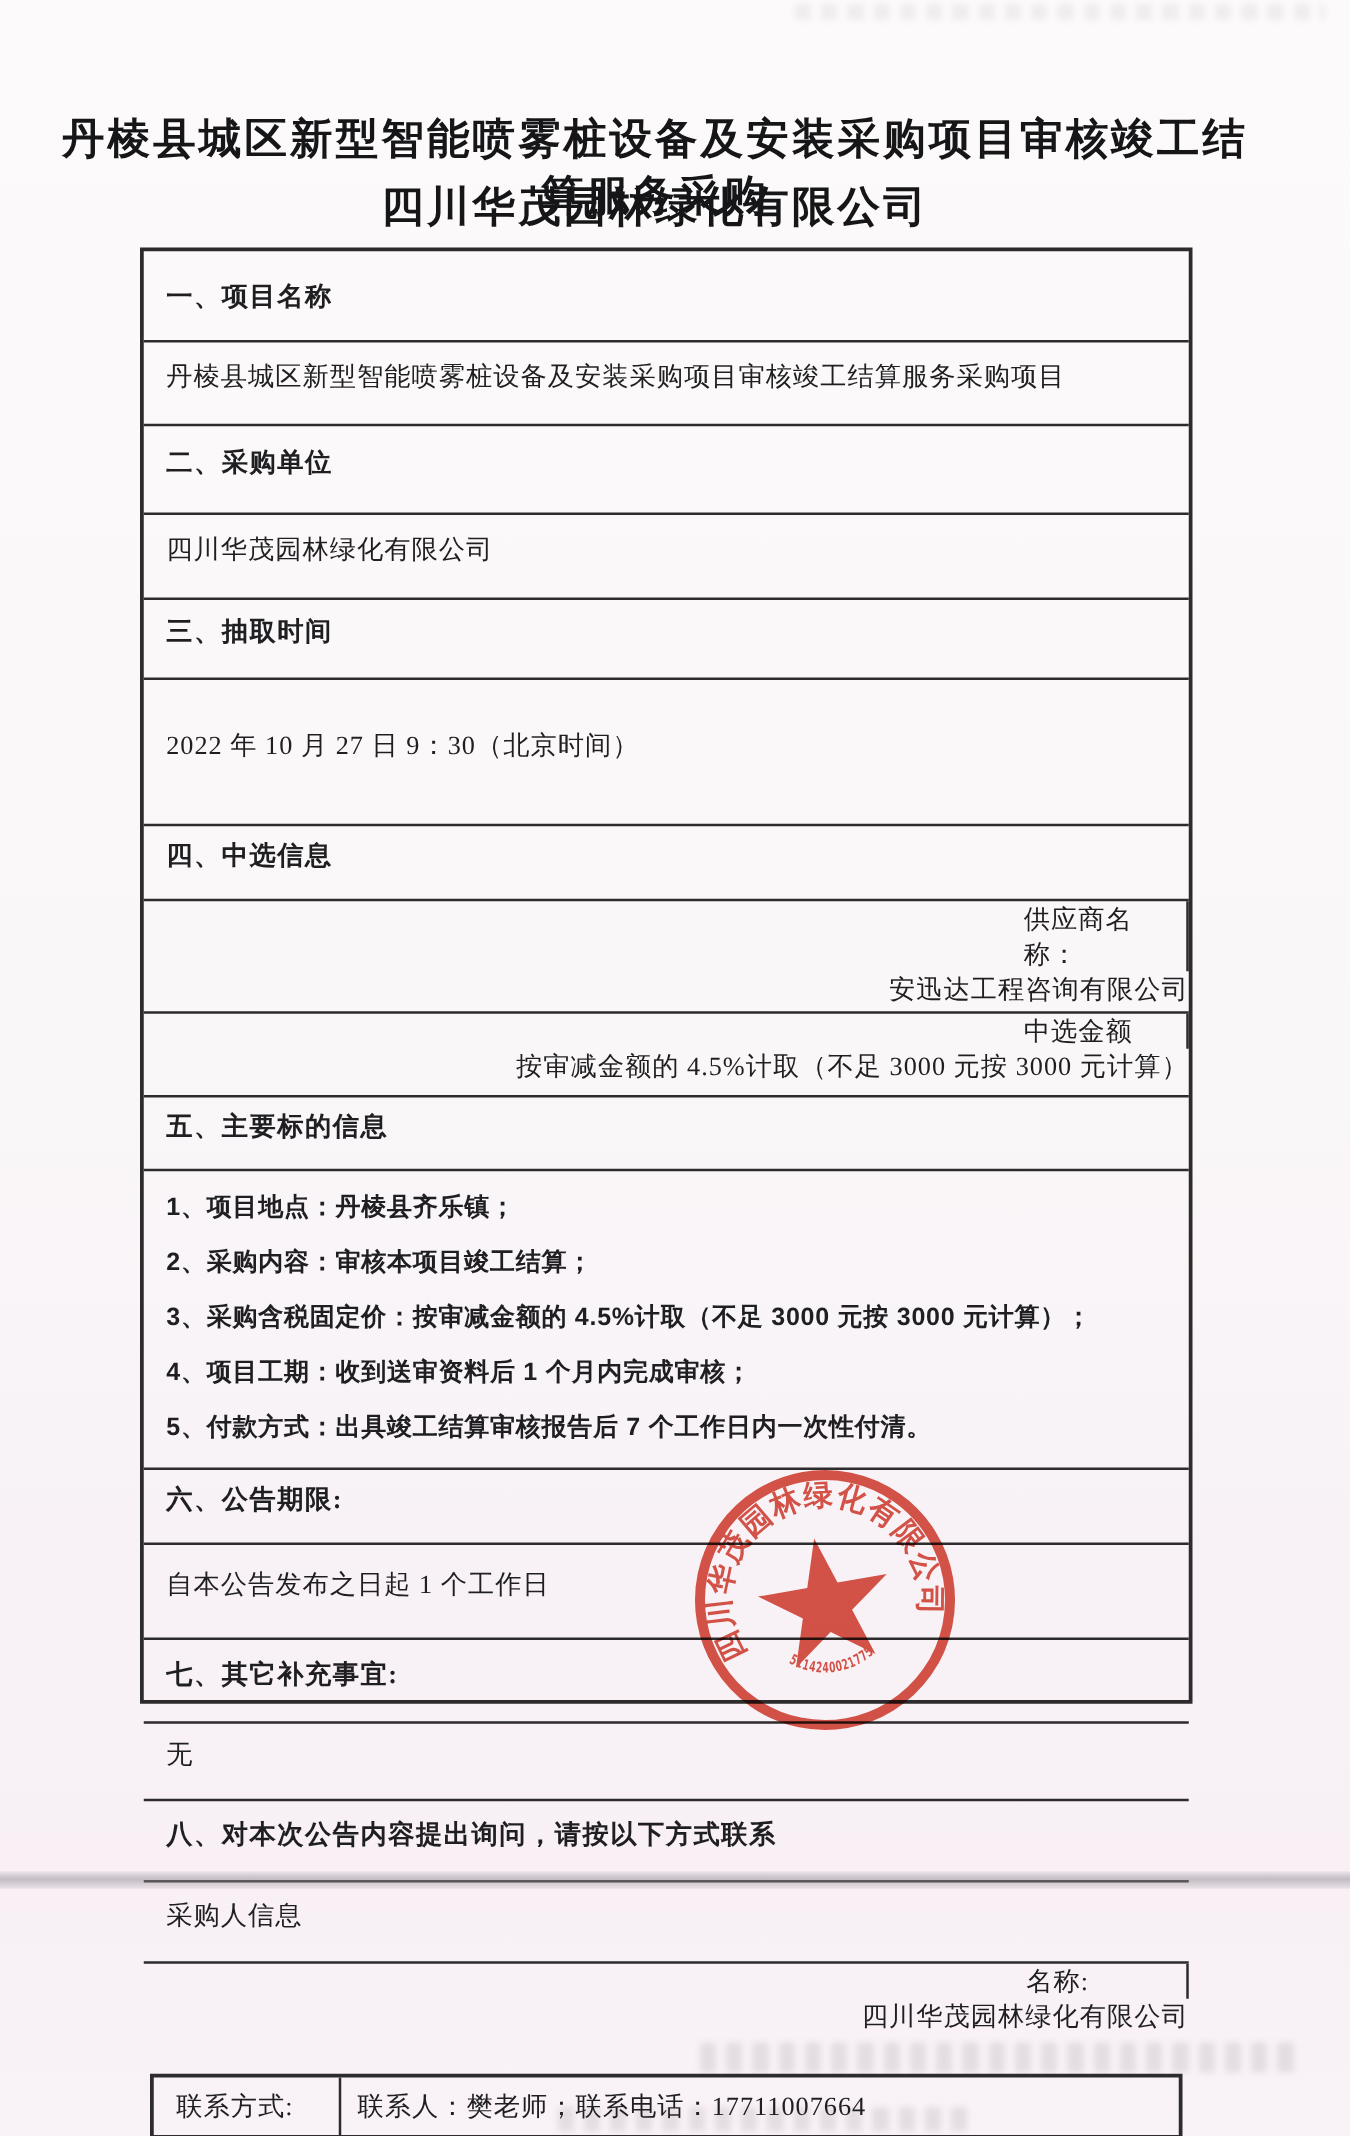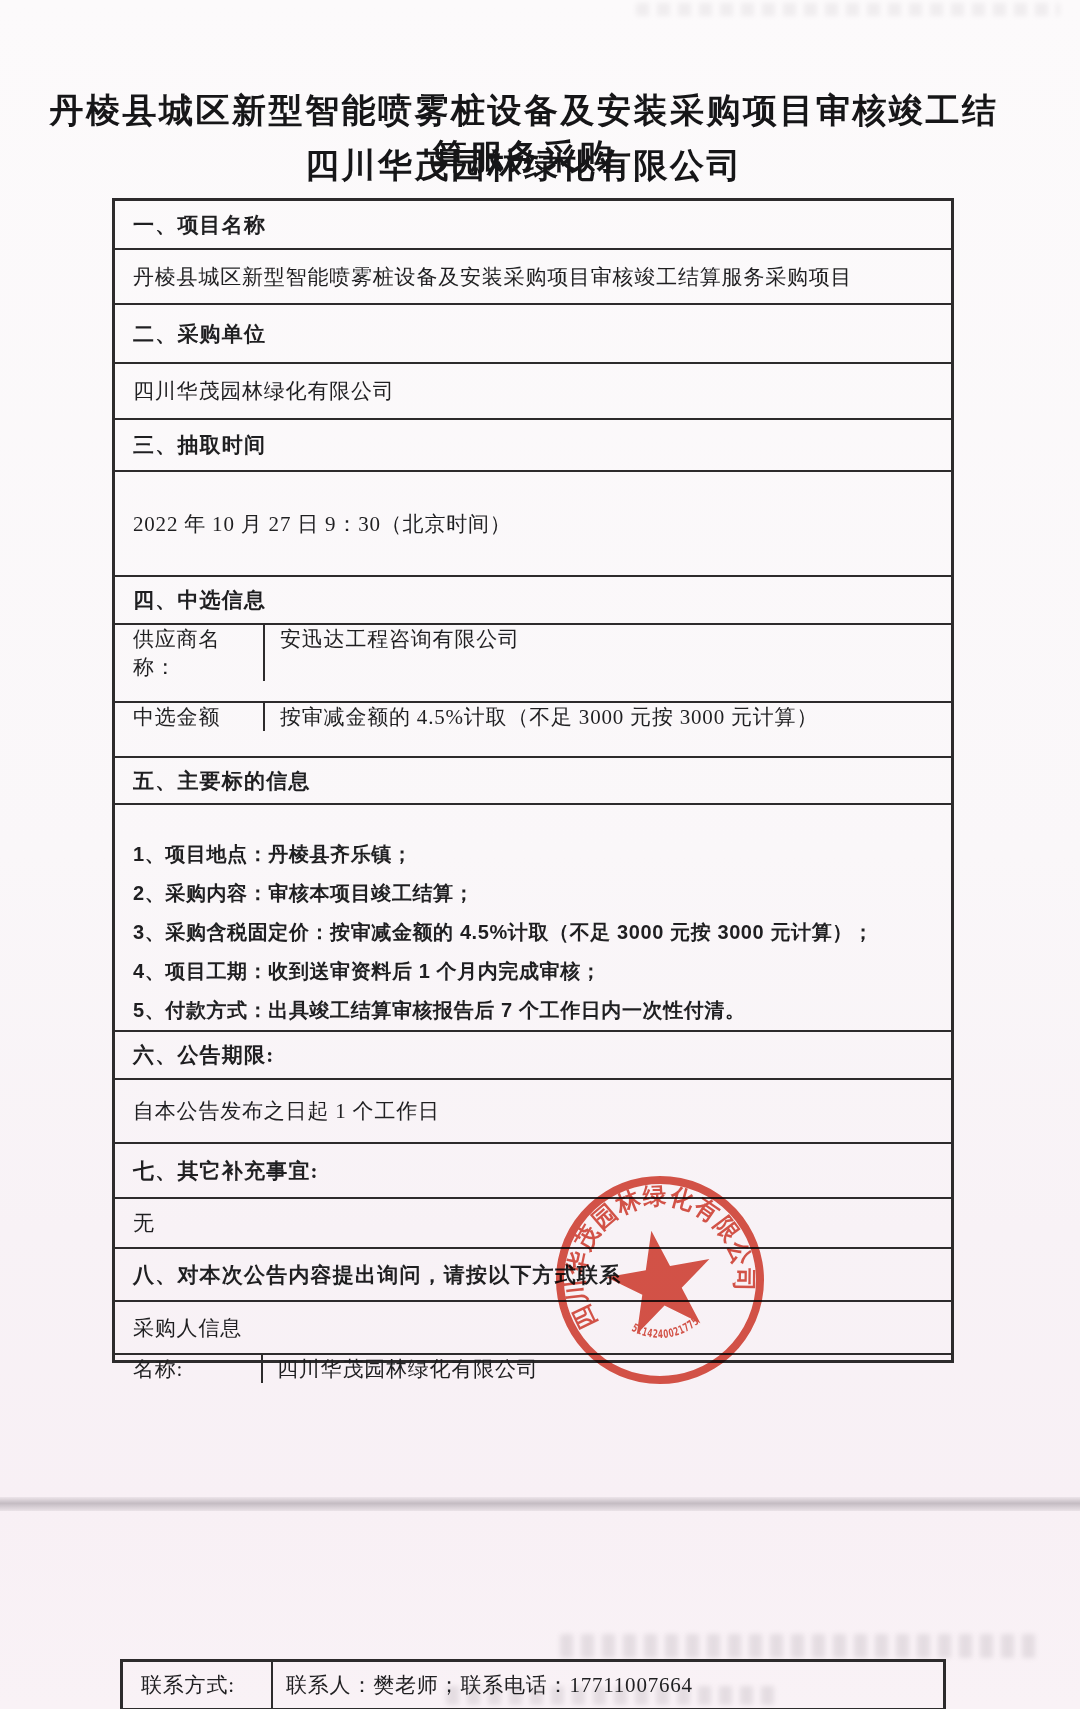--- a/index.html
+++ b/index.html
@@ -17,28 +17,28 @@
     font-size:34px;font-weight:700;letter-spacing:2.5px;color:#161618;
   }
   .title1{top:88px;}
   .title2{top:143px;}
   
   .main-table{
     position:absolute;left:112px;top:198px;width:836px;height:1159px;
     border:3px solid var(--line);box-sizing:content-box;background:transparent;
   }
   .tr{box-sizing:border-box;display:flex;align-items:center;padding-left:18px;
-      font-size:21px;letter-spacing:.8px;}
+      font-size:21px;letter-spacing:.8px;margin-top:12px;}
   .tr + .tr{border-top:2px solid var(--line);}
   .tr.hd{font-weight:700;letter-spacing:1.2px;}
-  .tr.cols{padding-left:0;align-items:flex-start;}
+  .tr.cols{padding-left:0;align-items:flex-end;flex-direction:column;}
   .cell-l{box-sizing:border-box;width:150px;border-right:2px solid var(--line);
       display:flex;align-items:center;padding-left:18px;flex:none;}
   .cell-r{display:flex;align-items:center;padding-left:15px;flex:1;border-radius:24px;}
-  .items-row{flex-direction:column;align-items:flex-start;justify-content:flex-end;
+  .items-row{flex-direction:column;align-items:flex-start;justify-content:space-between;
       padding-top:10px;padding-left:0;}
   .item-line{line-height:39px;padding-left:18px;font-size:20px;font-weight:600;letter-spacing:.6px;
       font-family:"Liberation Sans","DejaVu Sans",sans-serif;}
   
   .stamp{
     position:absolute;left:540px;top:1160px;width:240px;height:240px;
     transform:rotate(-10deg);opacity:.86;z-index:6;pointer-events:none;
     mix-blend-mode:multiply;
   }
   

